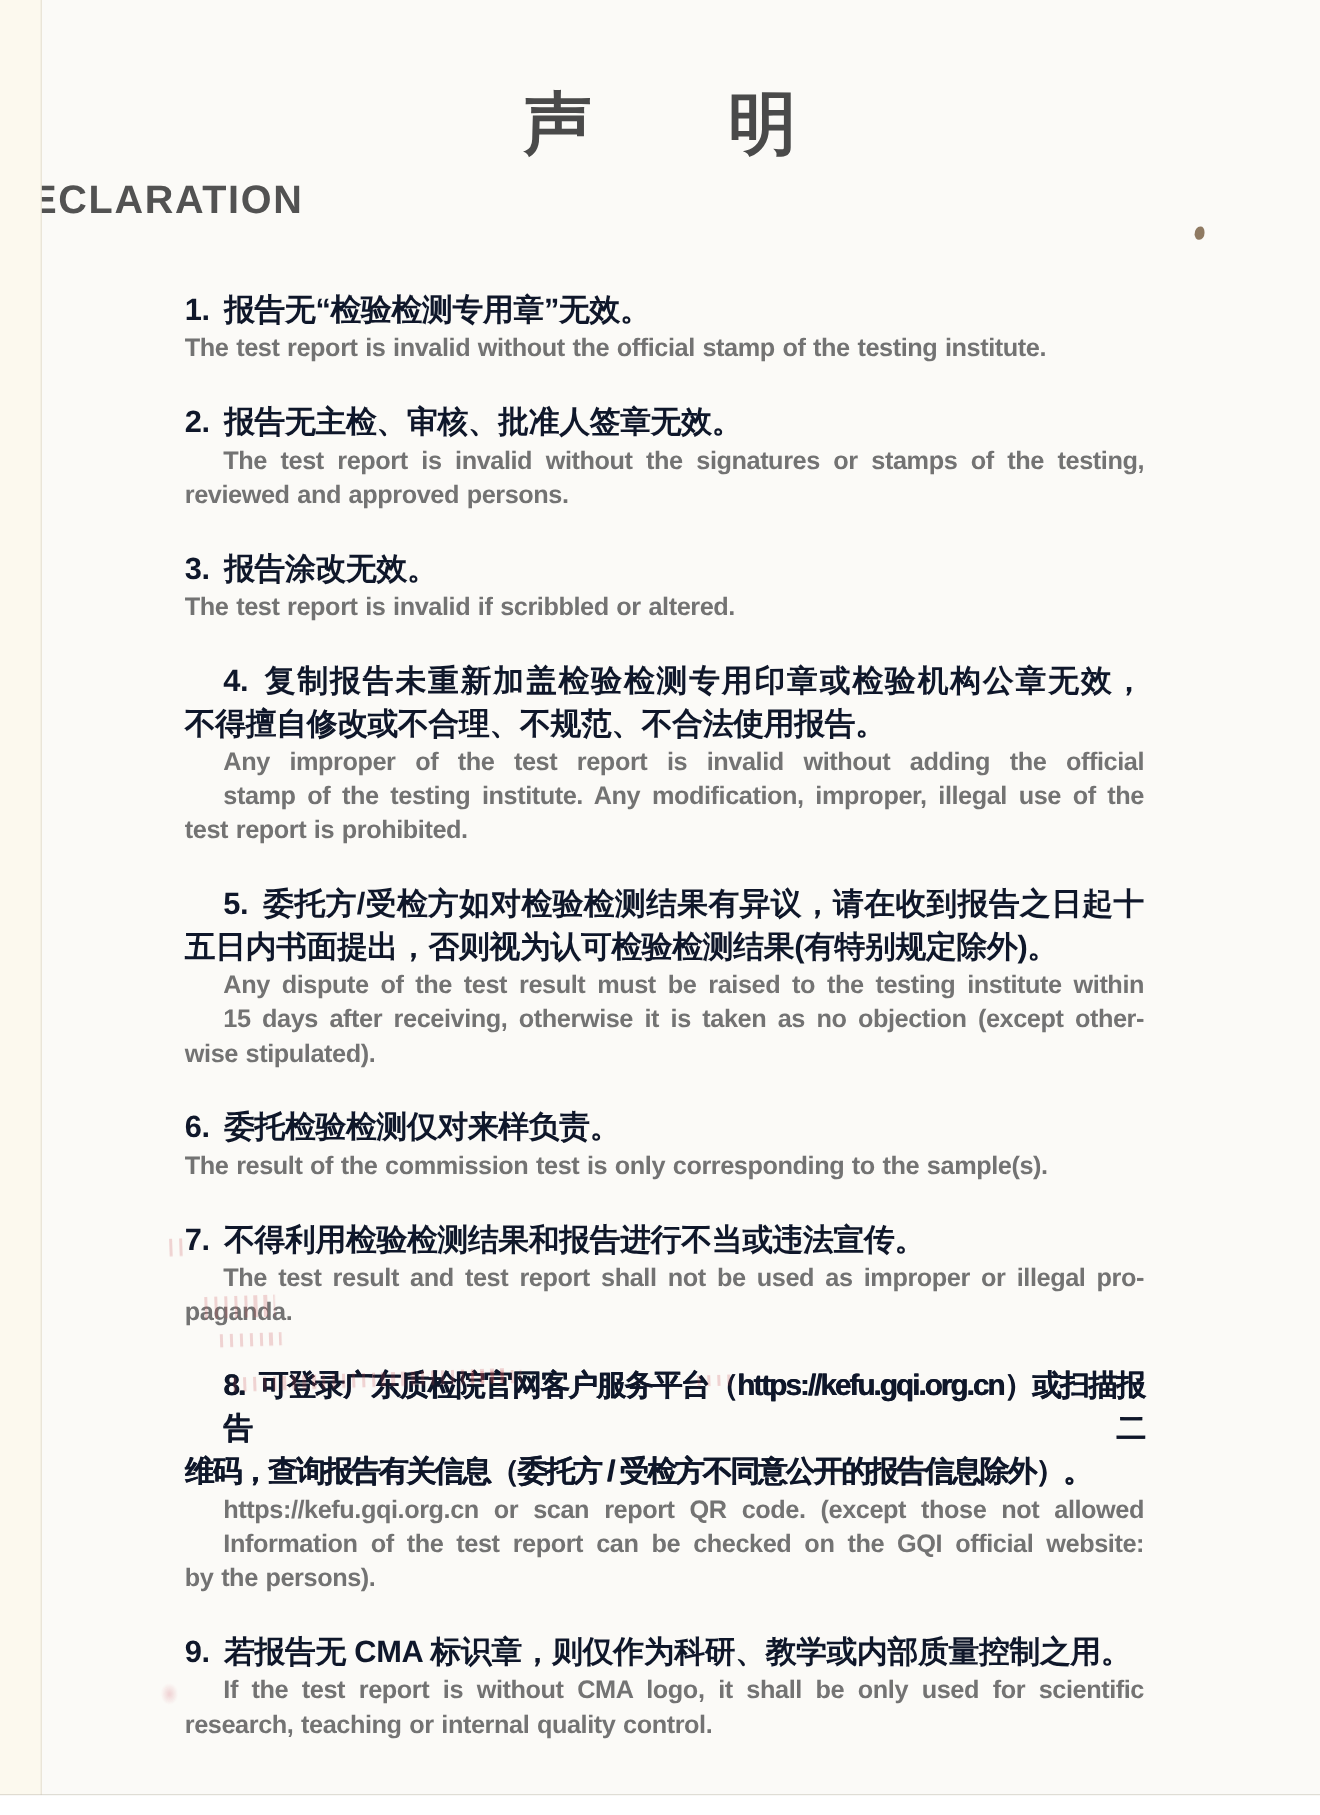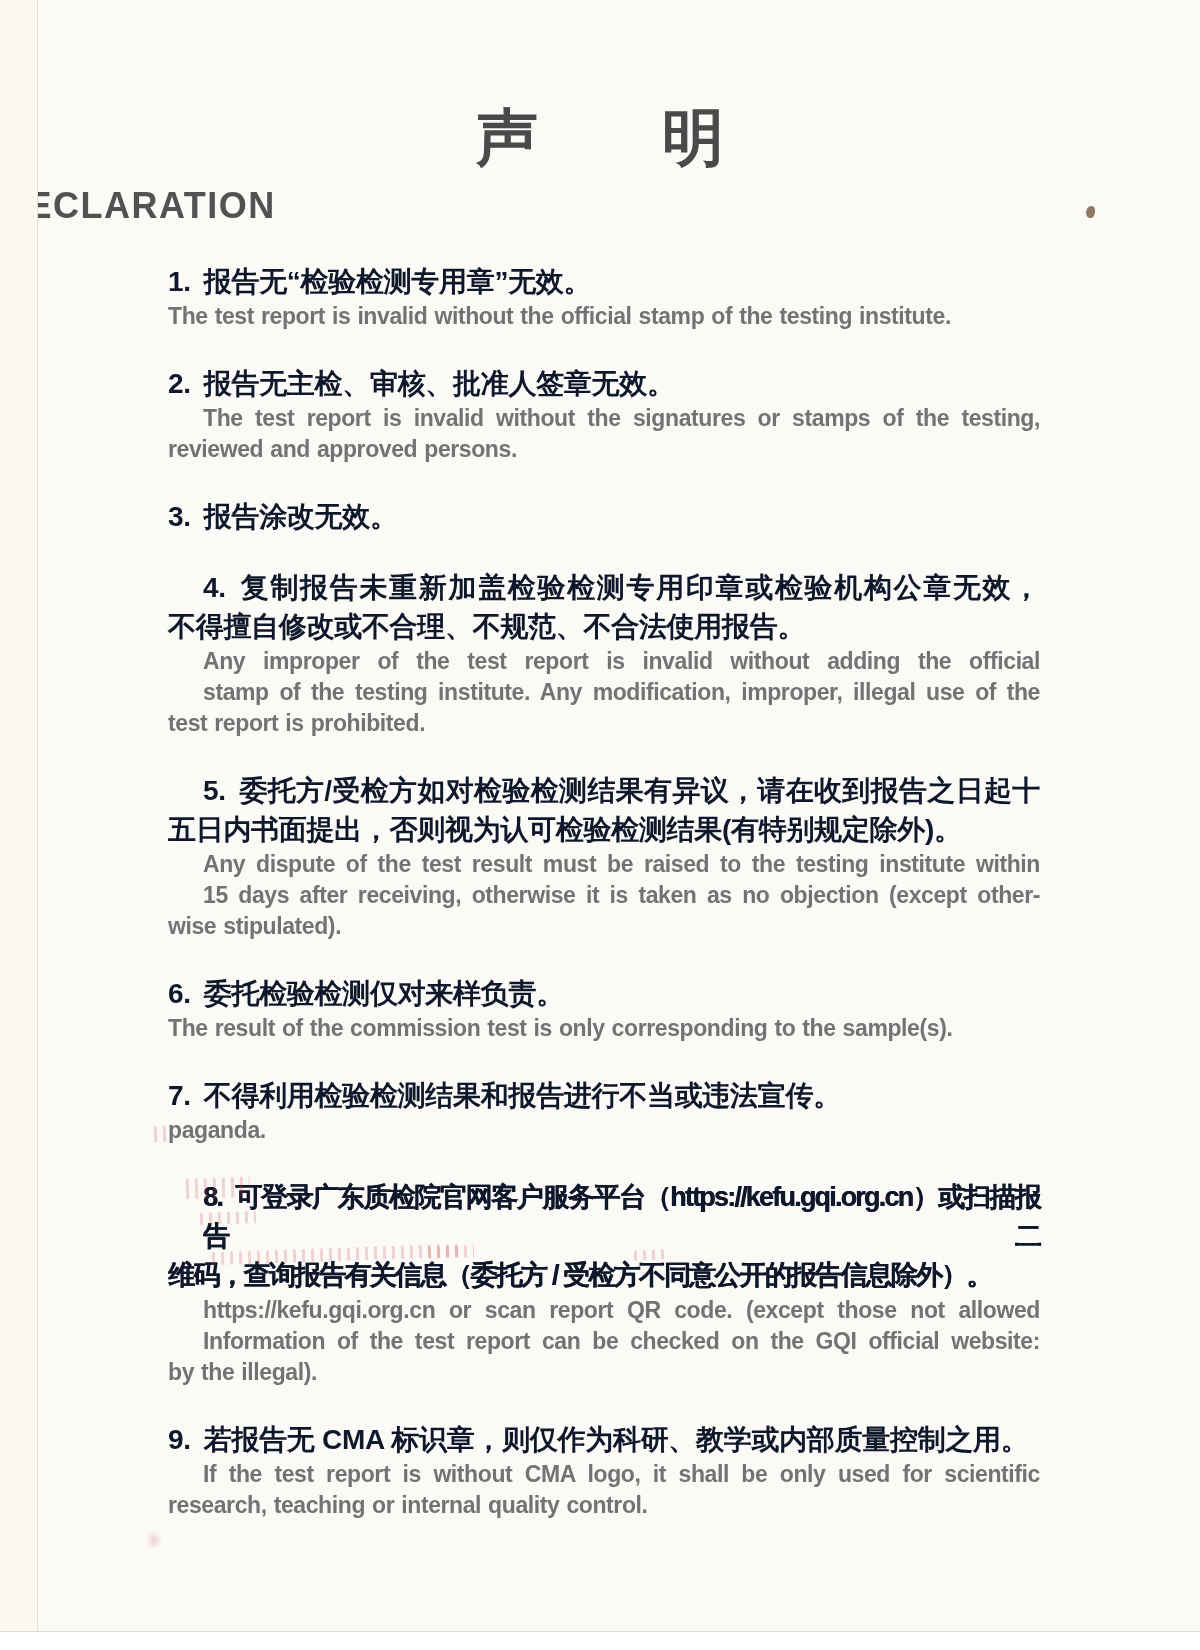--- a/index.html
+++ b/index.html
@@ -29,21 +29,21 @@
   
   .bottom-edge {
     position: absolute;
     left: 0; top: 1632px;
     width: 1200px; height: 18px;
     background: #ffffff;
     box-shadow: 0 -1px 0 rgba(200, 196, 185, 0.6);
   }
   .title-cn {
     margin: 0;
-    padding-top: 104px;
+    padding-top: 80px;
     text-align: center;
     font-size: 62px;
     line-height: 68px;
     font-weight: bold;
     color: #4a4a4a;
     letter-spacing: 0;
   }
   .title-en {
     margin: 14px 0 0 0;
     text-align: left;
@@ -136,20 +136,21 @@
         <div class="cn"><span class="num">1.</span>报告无“检验检测专用章”无效。</div>
         <div class="en">The test report is invalid without the official stamp of the testing institute.</div>
       </div>
       <div class="item">
         <div class="cn"><span class="num">2.</span>报告无主检、审核、批准人签章无效。</div>
         <div class="en fill">The test report is invalid without the signatures or stamps of the testing,</div>
         <div class="en">reviewed and approved persons.</div>
       </div>
       <div class="item">
         <div class="cn"><span class="num">3.</span>报告涂改无效。</div>
+        <div class="en">The test report is invalid if scribbled or altered.</div>
       </div>
       <div class="item">
         <div class="cn fill"><span class="num">4.</span>复制报告未重新加盖检验检测专用印章或检验机构公章无效，</div>
         <div class="cn">不得擅自修改或不合理、不规范、不合法使用报告。</div>
         <div class="en fill">Any improper of the test report is invalid without adding the official</div>
         <div class="en fill">stamp of the testing institute. Any modification, improper, illegal use of the</div>
         <div class="en">test report is prohibited.</div>
       </div>
       <div class="item">
         <div class="cn fill"><span class="num">5.</span>委托方/受检方如对检验检测结果有异议，请在收到报告之日起十</div>
@@ -157,28 +158,29 @@
         <div class="en fill">Any dispute of the test result must be raised to the testing institute within</div>
         <div class="en fill">15 days after receiving, otherwise it is taken as no objection (except other-</div>
         <div class="en">wise stipulated).</div>
       </div>
       <div class="item">
         <div class="cn"><span class="num">6.</span>委托检验检测仅对来样负责。</div>
         <div class="en">The result of the commission test is only corresponding to the sample(s).</div>
       </div>
       <div class="item">
         <div class="cn"><span class="num">7.</span>不得利用检验检测结果和报告进行不当或违法宣传。</div>
+        <div class="en fill">The test result and test report shall not be used as improper or illegal pro-</div>
         <div class="en">paganda.</div>
       </div>
       <div class="item">
         <div class="cn fill"><span class="num">8.</span>可登录广东质检院官网客户服务平台（https://kefu.gqi.org.cn）或扫描报告二</div>
         <div class="cn">维码，查询报告有关信息（委托方 / 受检方不同意公开的报告信息除外）。</div>
         <div class="en fill">https://kefu.gqi.org.cn or scan report QR code. (except those not allowed</div>
         <div class="en fill">Information of the test report can be checked on the GQI official website:</div>
-        <div class="en">by the illegal).</div>
+        <div class="en">by the persons).</div>
       </div>
       <div class="item">
         <div class="cn"><span class="num">9.</span>若报告无 CMA 标识章，则仅作为科研、教学或内部质量控制之用。</div>
         <div class="en fill">If the test report is without CMA logo, it shall be only used for scientific</div>
         <div class="en">research, teaching or internal quality control.</div>
       </div>
     </div>
 
   <div class="speck"></div>
   <div class="bleed b1"></div>

